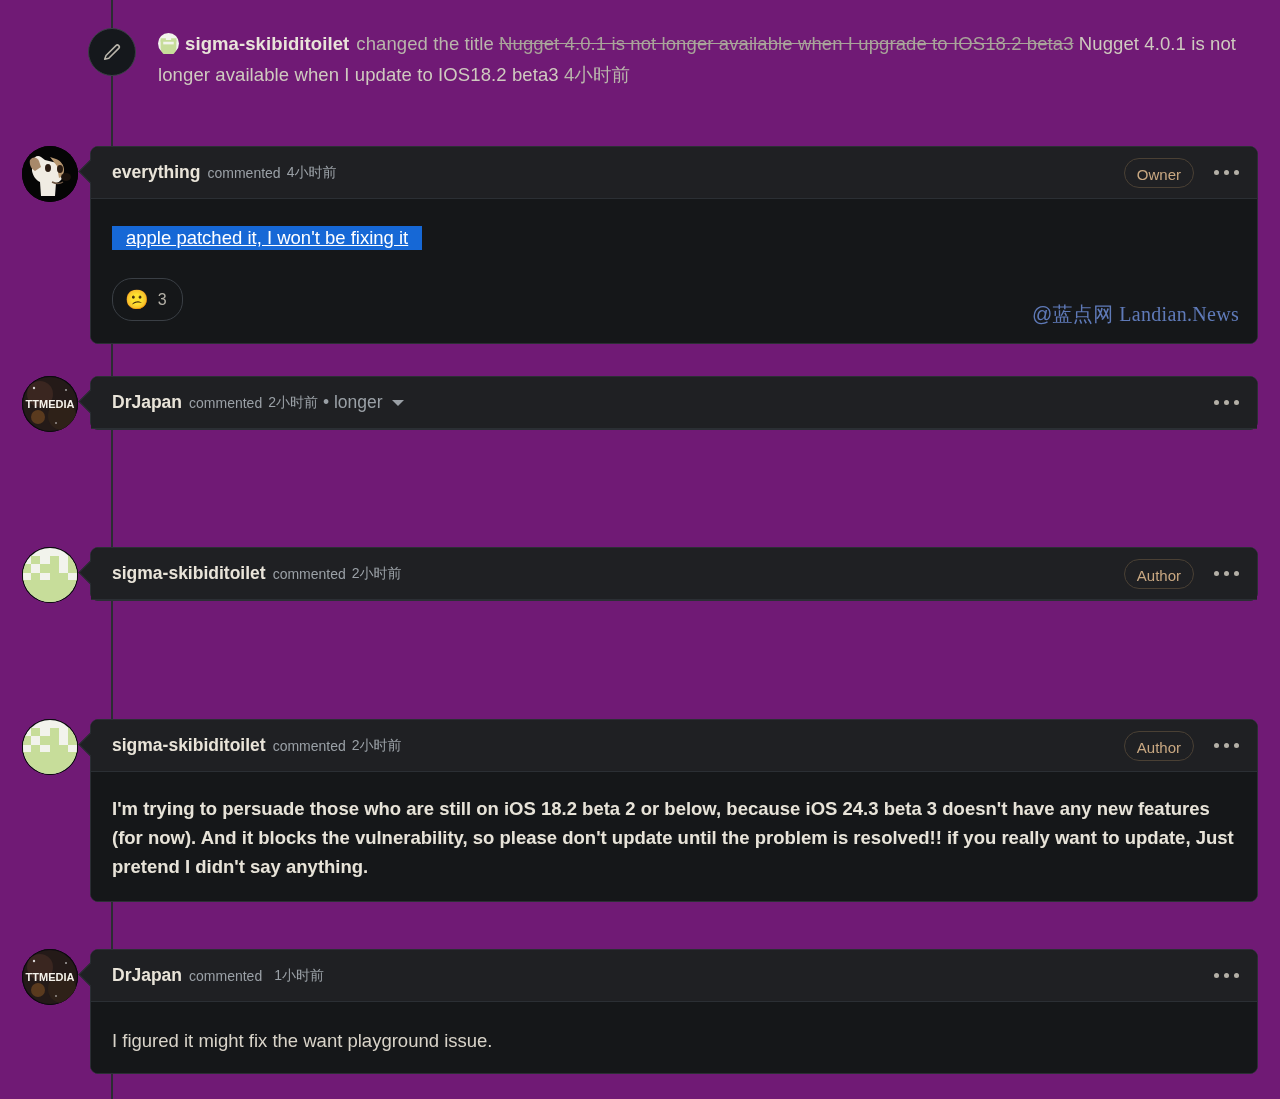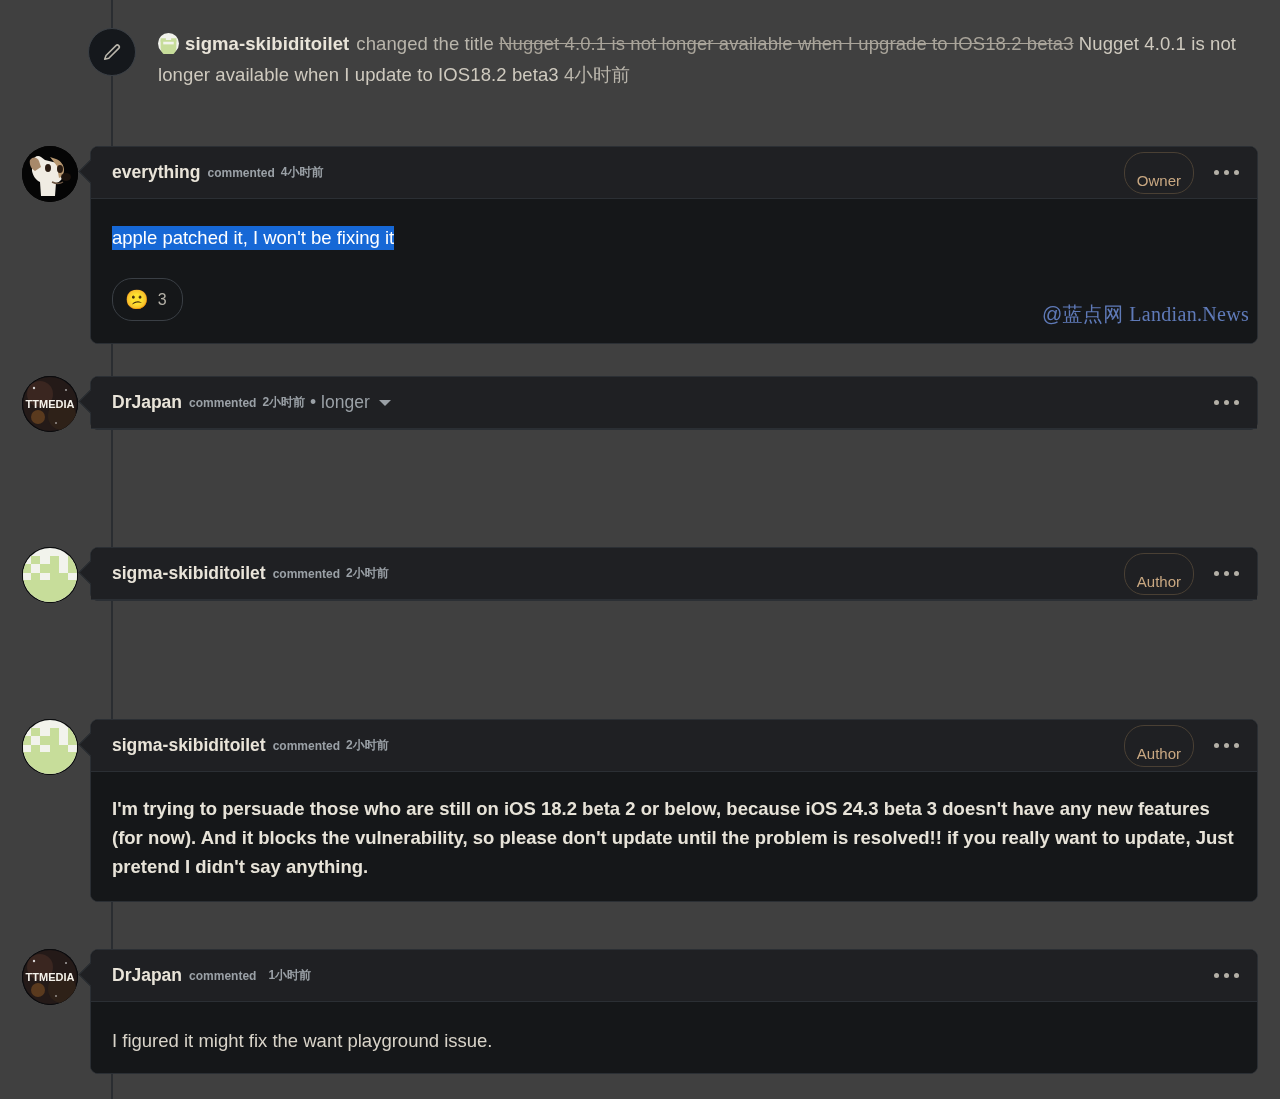--- a/index.html
+++ b/index.html
@@ -14,21 +14,21 @@
     font-family: "Liberation Sans", sans-serif;
     color: #e6edf3;
     background: #0d1117;
     position: relative;
   }
 
   .page {
     position: relative;
     width: 1280px;
     height: 1099px;
-    background: #404040;
+    background: #701a75;
   }
 
   
   .rail {
     position: absolute;
     left: 111px;
     top: 0;
     width: 2px;
     height: 1099px;
     background: #2a2d31;
@@ -137,45 +137,45 @@
     padding: 0 14px 0 21px;
     box-sizing: border-box;
     position: relative;
   }
   .c-header .who {
     font-size: 17.5px;
     font-weight: 700;
     color: #e9e4d9;
   }
   .c-header .meta {
-    font-size: 12px;
+    font-size: 14px;
     color: #9aa0a6;
     margin-left: 7px;
-    font-weight: 700;
+    font-weight: 400;
   }
   .c-header .edited-wrap {
     display: inline-flex;
     align-items: center;
     margin-left: 5px;
     color: #9aa0a6;
     font-size: 17.5px;
   }
   .chev {
     display: inline-block;
     margin-left: 9px;
     width: 0; height: 0;
     border-left: 6px solid transparent;
     border-right: 6px solid transparent;
     border-top: 6px solid #9aa0a6;
   }
   .spacer { flex: 1 1 auto; }
   .badge {
     border: 1px solid #4a4034;
     border-radius: 20px;
-    padding: 20px 12px 5px;
+    padding: 8px 12px 5px;
     font-size: 15px;
     color: #c9a882;
     line-height: 1;
   }
   .kebab {
     margin-left: 16px;
     display: flex;
     gap: 5px;
     align-items: center;
     padding: 6px 4px;
@@ -196,42 +196,43 @@
   }
   .c-body.tight { padding-bottom: 18px; }
   .c-text { color: #d9d4c9; }
   .c-text.bright {
     color: #e7e3d8;
     font-weight: 600;
   }
   .c-text .sel {
     background: #1668d6;
     color: #ffffff;
-    padding: 1px 0 2px;
+    padding: 1px 14px 2px;
+    text-decoration: underline;
   }
 
   .reactions {
     margin-top: 26px;
     display: flex;
   }
   .reaction {
     display: inline-flex;
     align-items: center;
     gap: 9px;
     border: 1px solid #3a3f45;
     border-radius: 20px;
     padding: 6px 15px 6px 12px;
     background: transparent;
   }
   .reaction .emo { font-size: 19px; line-height: 1; }
   .reaction .cnt { font-size: 16px; color: #b4b0a7; }
 
   .watermark {
     position: absolute;
-    right: 8px;
+    right: 18px;
     bottom: 14px;
     font-size: 20px;
     color: #5f7ab8;
     letter-spacing: .3px;
     white-space: nowrap;
   }
   .watermark .lat { font-family: "Liberation Serif", serif; }
 </style>
 </head>
 <body>

